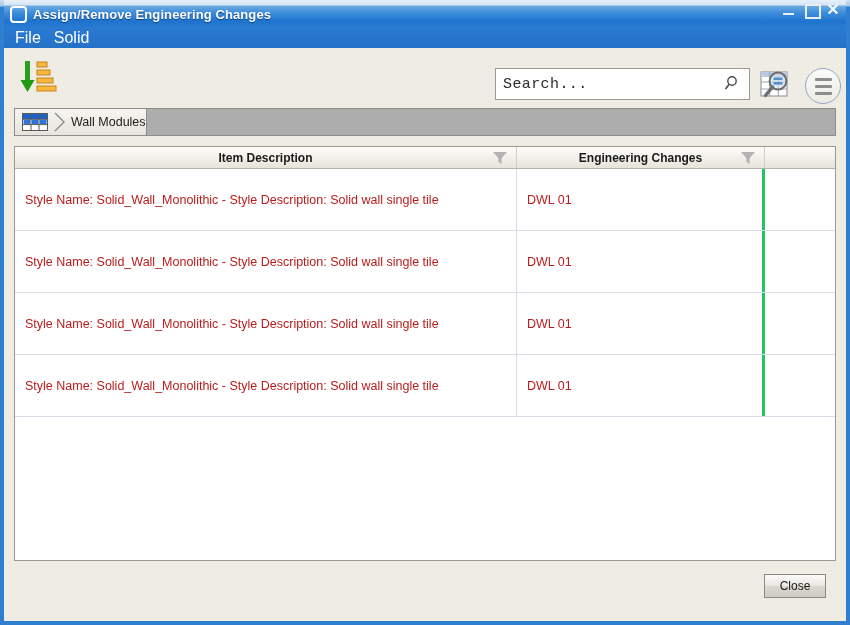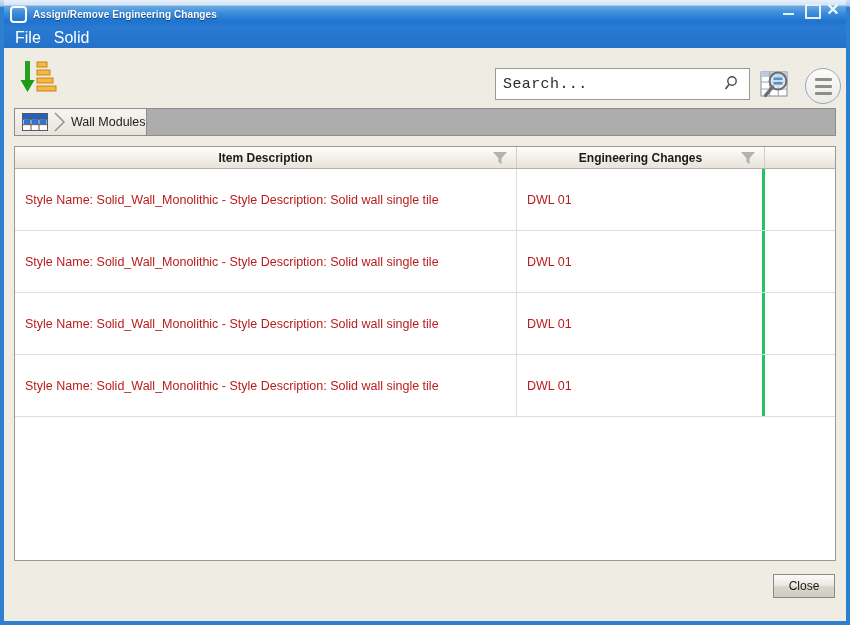--- a/index.html
+++ b/index.html
@@ -36,21 +36,21 @@
   .app-icon {
     width: 17px; height: 17px;
     margin-left: 6px; margin-right: 6px;
     border: 2px solid #ffffff;
     border-radius: 4px;
     background: transparent;
     flex: 0 0 auto;
   }
   .title-text {
     color: #ffffff;
-    font-size: 10px;
+    font-size: 13px;
     font-weight: bold;
     letter-spacing: 0.1px;
     text-shadow: 0 1px 1px rgba(0,40,90,0.75);
     white-space: nowrap;
   }
   .win-controls {
     position: absolute;
     right: 6px; top: 2px;
     display: flex; align-items: center; gap: 8px;
   }
@@ -239,21 +239,21 @@
     white-space: nowrap;
     overflow: hidden;
   }
   .cell.col1 { width: 502px; border-right: 1px solid #d9dde5; }
   .cell.col2 { width: 248px; border-right: 3px solid #22c55e; }
   .cell.col3 { flex: 1; }
 
   
   .footer {
     position: absolute;
-    left: 0; right: 0; bottom: 0; height: 60px;
+    left: 0; right: 9px; bottom: 0; height: 60px;
     background: #efece3;
   }
   .close-btn {
     position: absolute;
     right: 11px; top: 13px;
     width: 62px; height: 24px;
     background: linear-gradient(to bottom, #fbfbfa 0%, #e9e7e0 48%, #d9d7ce 52%, #cfcdc3 100%);
     border: 1px solid #8a8a82;
     font-size: 12px;
     color: #1a1a1a;

